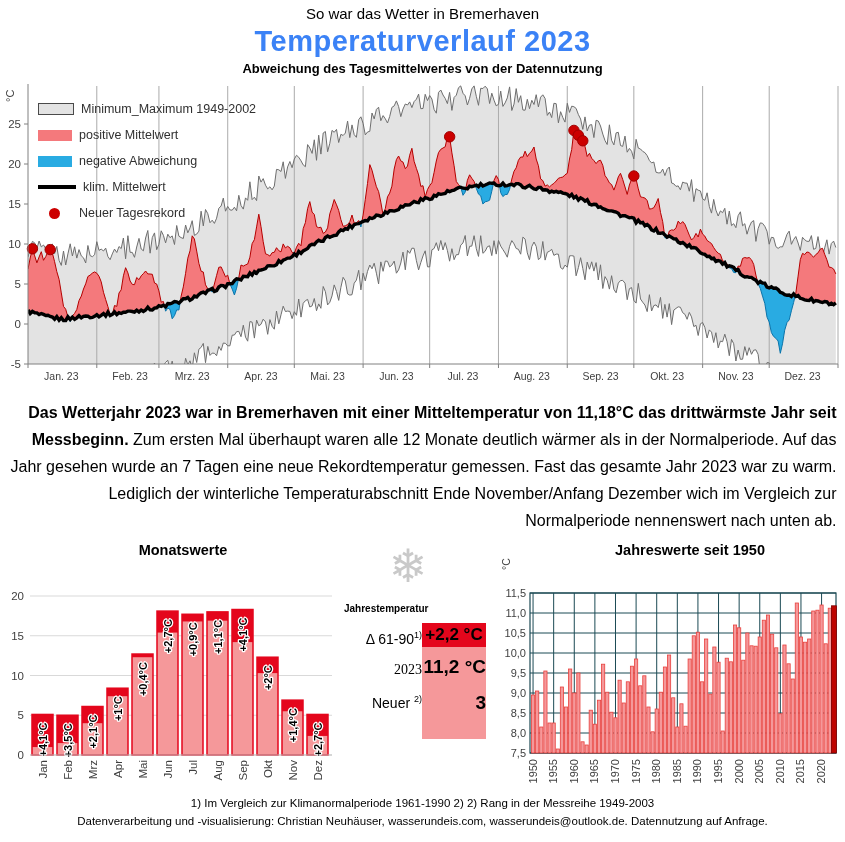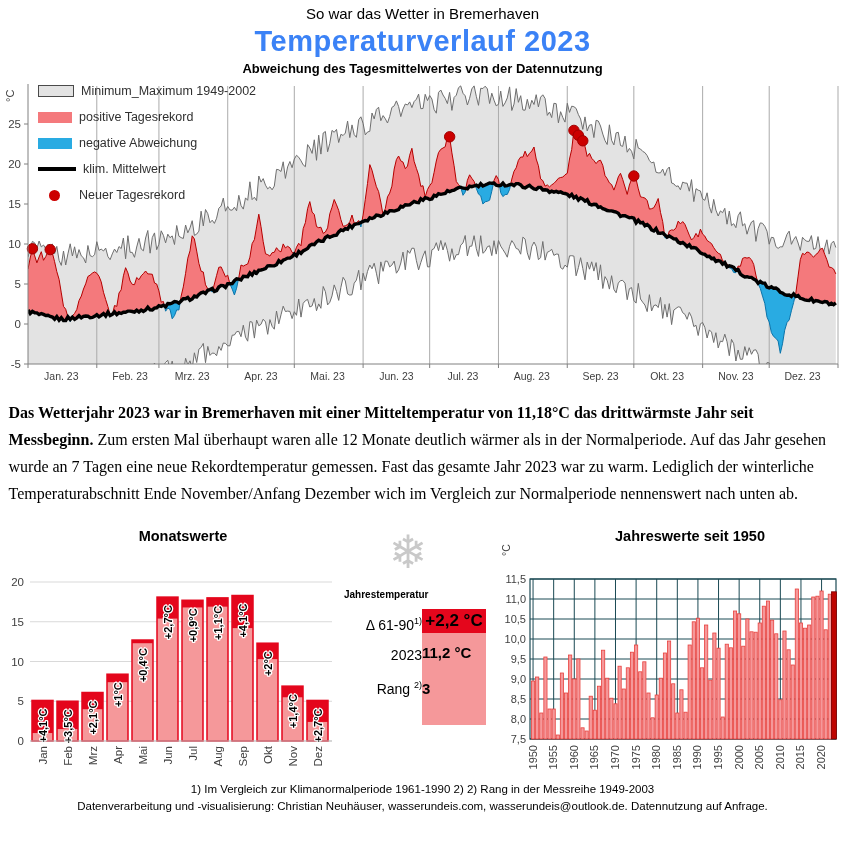--- a/index.html
+++ b/index.html
@@ -7,47 +7,47 @@
   .page{position:relative;width:845px;height:842px;}
 
   
   .header{text-align:center;}
   .pretitle{font-size:15px;padding-top:5px;}
   .title{font-size:29px;font-weight:bold;color:#3b82f6;margin-top:3px;letter-spacing:.5px;}
   .subtitle{font-size:13px;font-weight:bold;margin-top:3px;}
 
   
   .main-chart-wrap{position:relative;width:845px;height:318px;}
-  .legend{position:absolute;left:38px;top:2px;z-index:5;}
+  .legend{position:absolute;left:38px;top:20px;z-index:5;}
   .legend-row{display:flex;align-items:center;height:26px;}
   .sw{display:inline-block;margin-right:7px;}
   .sw-band{width:34px;height:10px;background:#E3E3E3;border:1.6px solid #4a4a4a;}
   .sw-pos{width:34px;height:11px;background:#F4797C;}
   .sw-neg{width:34px;height:11px;background:#29ABE2;}
   .sw-dot{width:11px;height:11px;border-radius:50%;background:#CC0000;margin-left:11px;margin-right:19px;}
   .sw-line{width:38px;height:4px;background:#000;}
   .legend-label{font-size:12.5px;color:#303030;}
 
   
-  .summary{width:828px;margin:6px auto 0 auto;text-align:left;font-size:16px;line-height:1.68;font-family:Liberation Serif, serif;}
+  .summary{width:828px;margin:6px auto 0 auto;text-align:right;font-size:16px;line-height:1.68;}
 
   
-  .bottom{display:flex;width:845px;height:252px;margin-top:16px;}
+  .bottom{display:flex;width:845px;height:252px;margin-top:4px;}
   .annual-panel{width:152px;height:252px;position:relative;}
   .snowflake{font-size:46px;color:#C9C9C9;text-align:center;width:140px;height:56px;line-height:56px;}
   .annual-heading{font-size:10px;font-weight:bold;margin:9px 0 0 6px;}
   .annual-table{display:flex;margin-top:9px;}
   .annual-labels{width:84px;}
   .annual-labels .lbl{font-size:14px;height:24px;line-height:24px;text-align:right;}
   .annual-labels .lbl sup{font-size:9px;}
-  .lbl2{margin-top:6px;}
+  .lbl2{margin-top:6px;font-family:Liberation Serif, serif;}
   .lbl3{margin-top:10px;}
   .annual-values{width:64px;}
   .cell-red{background:#E4061C;height:24px;line-height:24px;text-align:center;font-weight:bold;font-size:17px;}
-  .cell-pink{background:#F5989A;height:92px;text-align:left;font-weight:bold;font-size:15px;}
+  .cell-pink{background:#F5989A;height:92px;text-align:right;font-weight:bold;font-size:19px;}
   .cell-pink .v1{padding-top:8px;line-height:24px;}
   .cell-pink .v2{margin-top:12px;line-height:24px;}
 
   
   .footer{text-align:center;font-size:11.5px;line-height:1.55;margin-top:5px;}
   svg{display:block;}
 </style>
 </head>
 <body>
 
@@ -200,21 +200,21 @@
           <text x="802.4931506849315" y="304" text-anchor="middle" font-size="10.5" fill="#3F3F3F">Dez. 23</text>
         </g>
       </svg>
     <div class="legend">
       <div class="legend-row">
         <span class="sw sw-band"></span>
         <span class="legend-label">Minimum_Maximum 1949-2002</span>
       </div>
       <div class="legend-row">
         <span class="sw sw-pos"></span>
-        <span class="legend-label">positive Tagesrekord</span>
+        <span class="legend-label">positive Mittelwert</span>
       </div>
       <div class="legend-row">
         <span class="sw sw-neg"></span>
         <span class="legend-label">negative Abweichung</span>
       </div>
       <div class="legend-row">
         <span class="sw sw-line"></span>
         <span class="legend-label">klim. Mittelwert</span>
       </div>
       <div class="legend-row">
@@ -308,21 +308,21 @@
         <line x1="30" y1="217" x2="332" y2="217" stroke="#BFBFBF" stroke-width="1"></line>
       </svg>
 
     <div class="annual-panel">
       <div class="snowflake">❄</div>
       <div class="annual-heading">Jahrestemperatur</div>
       <div class="annual-table">
         <div class="annual-labels">
           <div class="lbl"><span>Δ 61-90</span><sup>1)</sup></div>
           <div class="lbl lbl2"><span>2023</span><sup></sup></div>
-          <div class="lbl lbl3"><span>Rang</span> <sup>2)</sup></div>
+          <div class="lbl lbl3"><span>Neuer</span> <sup>2)</sup></div>
         </div>
         <div class="annual-values">
           <div class="cell-red">+2,2 °C</div>
           <div class="cell-pink">
             <div class="v1">11,2 °C</div>
             <div class="v2">3</div>
           </div>
         </div>
       </div>
     </div>

